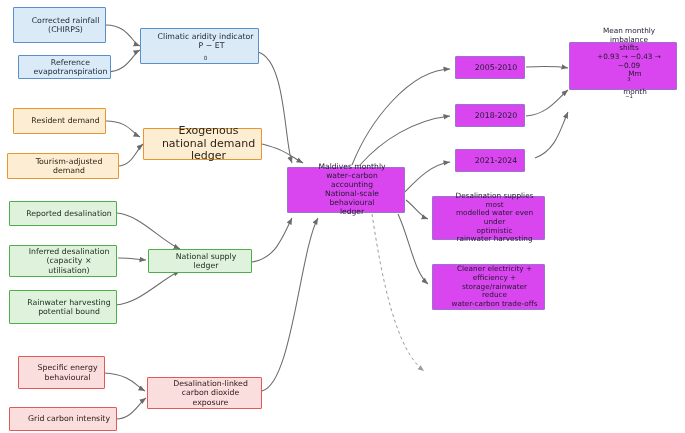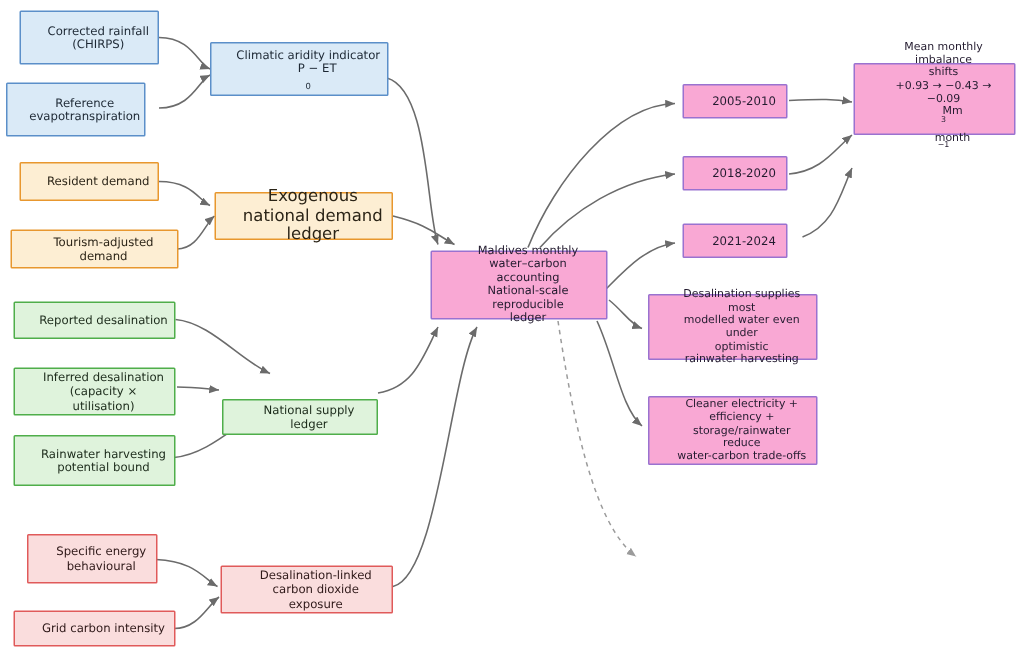--- a/index.html
+++ b/index.html
@@ -20,21 +20,21 @@
     border-width:1.4px;
     border-style:solid;
     border-radius:1px;
     padding:2px 4px;
   }
   .node span{display:block;padding-left:12px;}
   .n-blue  {background:#daeaf7;border-color:#5b8fc9;color:#1c2733;}
   .n-orange{background:#fdeed3;border-color:#e8972e;color:#2b2417;}
   .n-green {background:#dff3dc;border-color:#4fae4a;color:#1b2a1a;}
   .n-red   {background:#fadddd;border-color:#e05a5a;color:#2e1818;}
-  .n-purple{background:#f9a8d4;border-color:#9a72d0;color:#221a2e;}
+  .n-purple{background:#d946ef;border-color:#9a72d0;color:#221a2e;}
   .n-dashed{
     background:#ffffff;border:1.4px dashed #9b9b9b;color:#2a2a2a;
   }
   sub{font-size:.72em;vertical-align:baseline;position:relative;top:2px;}
   sup{font-size:.72em;vertical-align:baseline;position:relative;top:-4px;}
 </style>
 </head>
 <body>
 
 <div id="canvas">
@@ -87,21 +87,21 @@
     </g>
   </svg>
 
   <div class="node n-blue" style="left:13px;top:7px;width:93px;height:36px;font-size:7.8px;">
     <div>
       <span>Corrected rainfall</span>
       <span>(CHIRPS)</span>
     </div>
   </div>
 
-  <div class="node n-blue" style="left:4px;top:55px;width:93px;height:36px;font-size:7.8px;">
+  <div class="node n-blue" style="left:18px;top:55px;width:93px;height:24px;font-size:7.8px;">
     <div>
       <span>Reference</span>
       <span>evapotranspiration</span>
     </div>
   </div>
 
   <div class="node n-orange" style="left:13px;top:108px;width:93px;height:26px;font-size:7.8px;">
     <span>Resident demand</span>
   </div>
 
@@ -145,36 +145,36 @@
     </div>
   </div>
 
   <div class="node n-orange" style="left:143px;top:128px;width:119px;height:32px;font-size:11px;">
     <div>
       <span>Exogenous national demand</span>
       <span>ledger</span>
     </div>
   </div>
 
-  <div class="node n-green" style="left:148px;top:249px;width:104px;height:24px;font-size:7.8px;margin-top:17px;">
+  <div class="node n-green" style="left:148px;top:249px;width:104px;height:24px;font-size:7.8px;">
     <span>National supply ledger</span>
   </div>
 
   <div class="node n-red" style="left:147px;top:377px;width:115px;height:32px;font-size:7.8px;">
     <div>
       <span>Desalination-linked</span>
       <span>carbon dioxide exposure</span>
     </div>
   </div>
 
   <div class="node n-purple" style="left:287px;top:167px;width:118px;height:46px;font-size:7.6px;">
     <div>
       <span>Maldives monthly</span>
       <span>water–carbon accounting</span>
-      <span>National-scale reproducible</span>
+      <span>National-scale behavioural</span>
       <span>ledger</span>
     </div>
   </div>
 
   <div class="node n-purple" style="left:455px;top:56px;width:70px;height:23px;font-size:7.8px;">
     <span>2005-2010</span>
   </div>
 
   <div class="node n-purple" style="left:455px;top:104px;width:70px;height:23px;font-size:7.8px;">
     <span>2018-2020</span>

